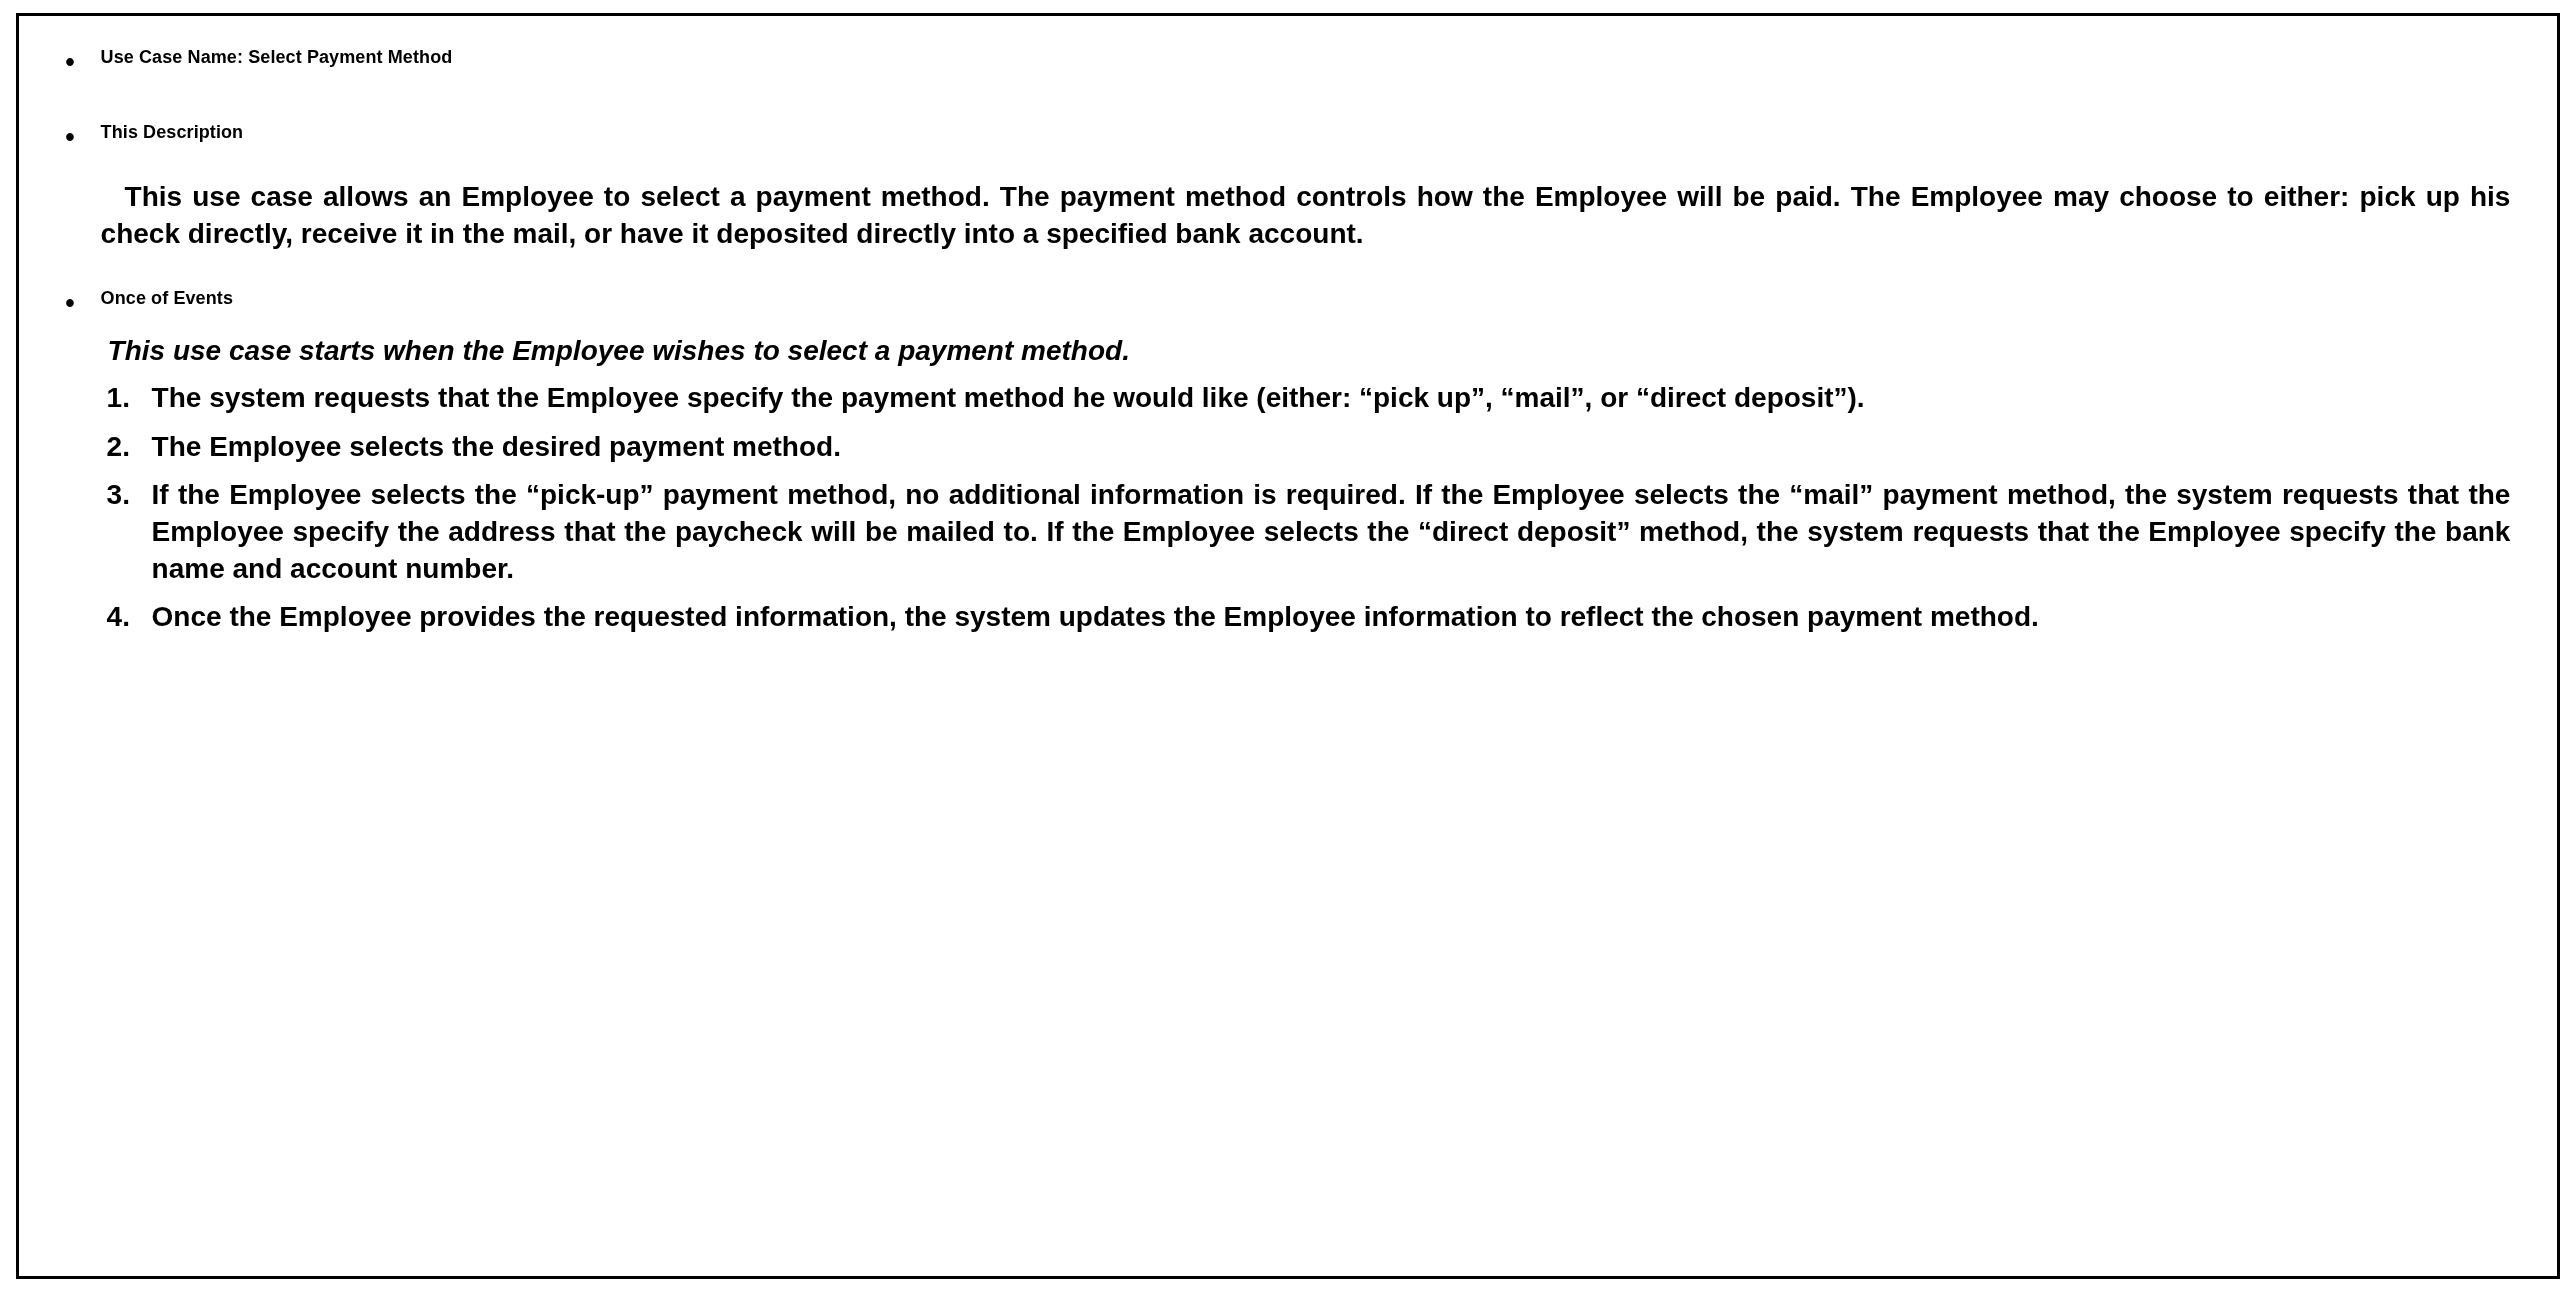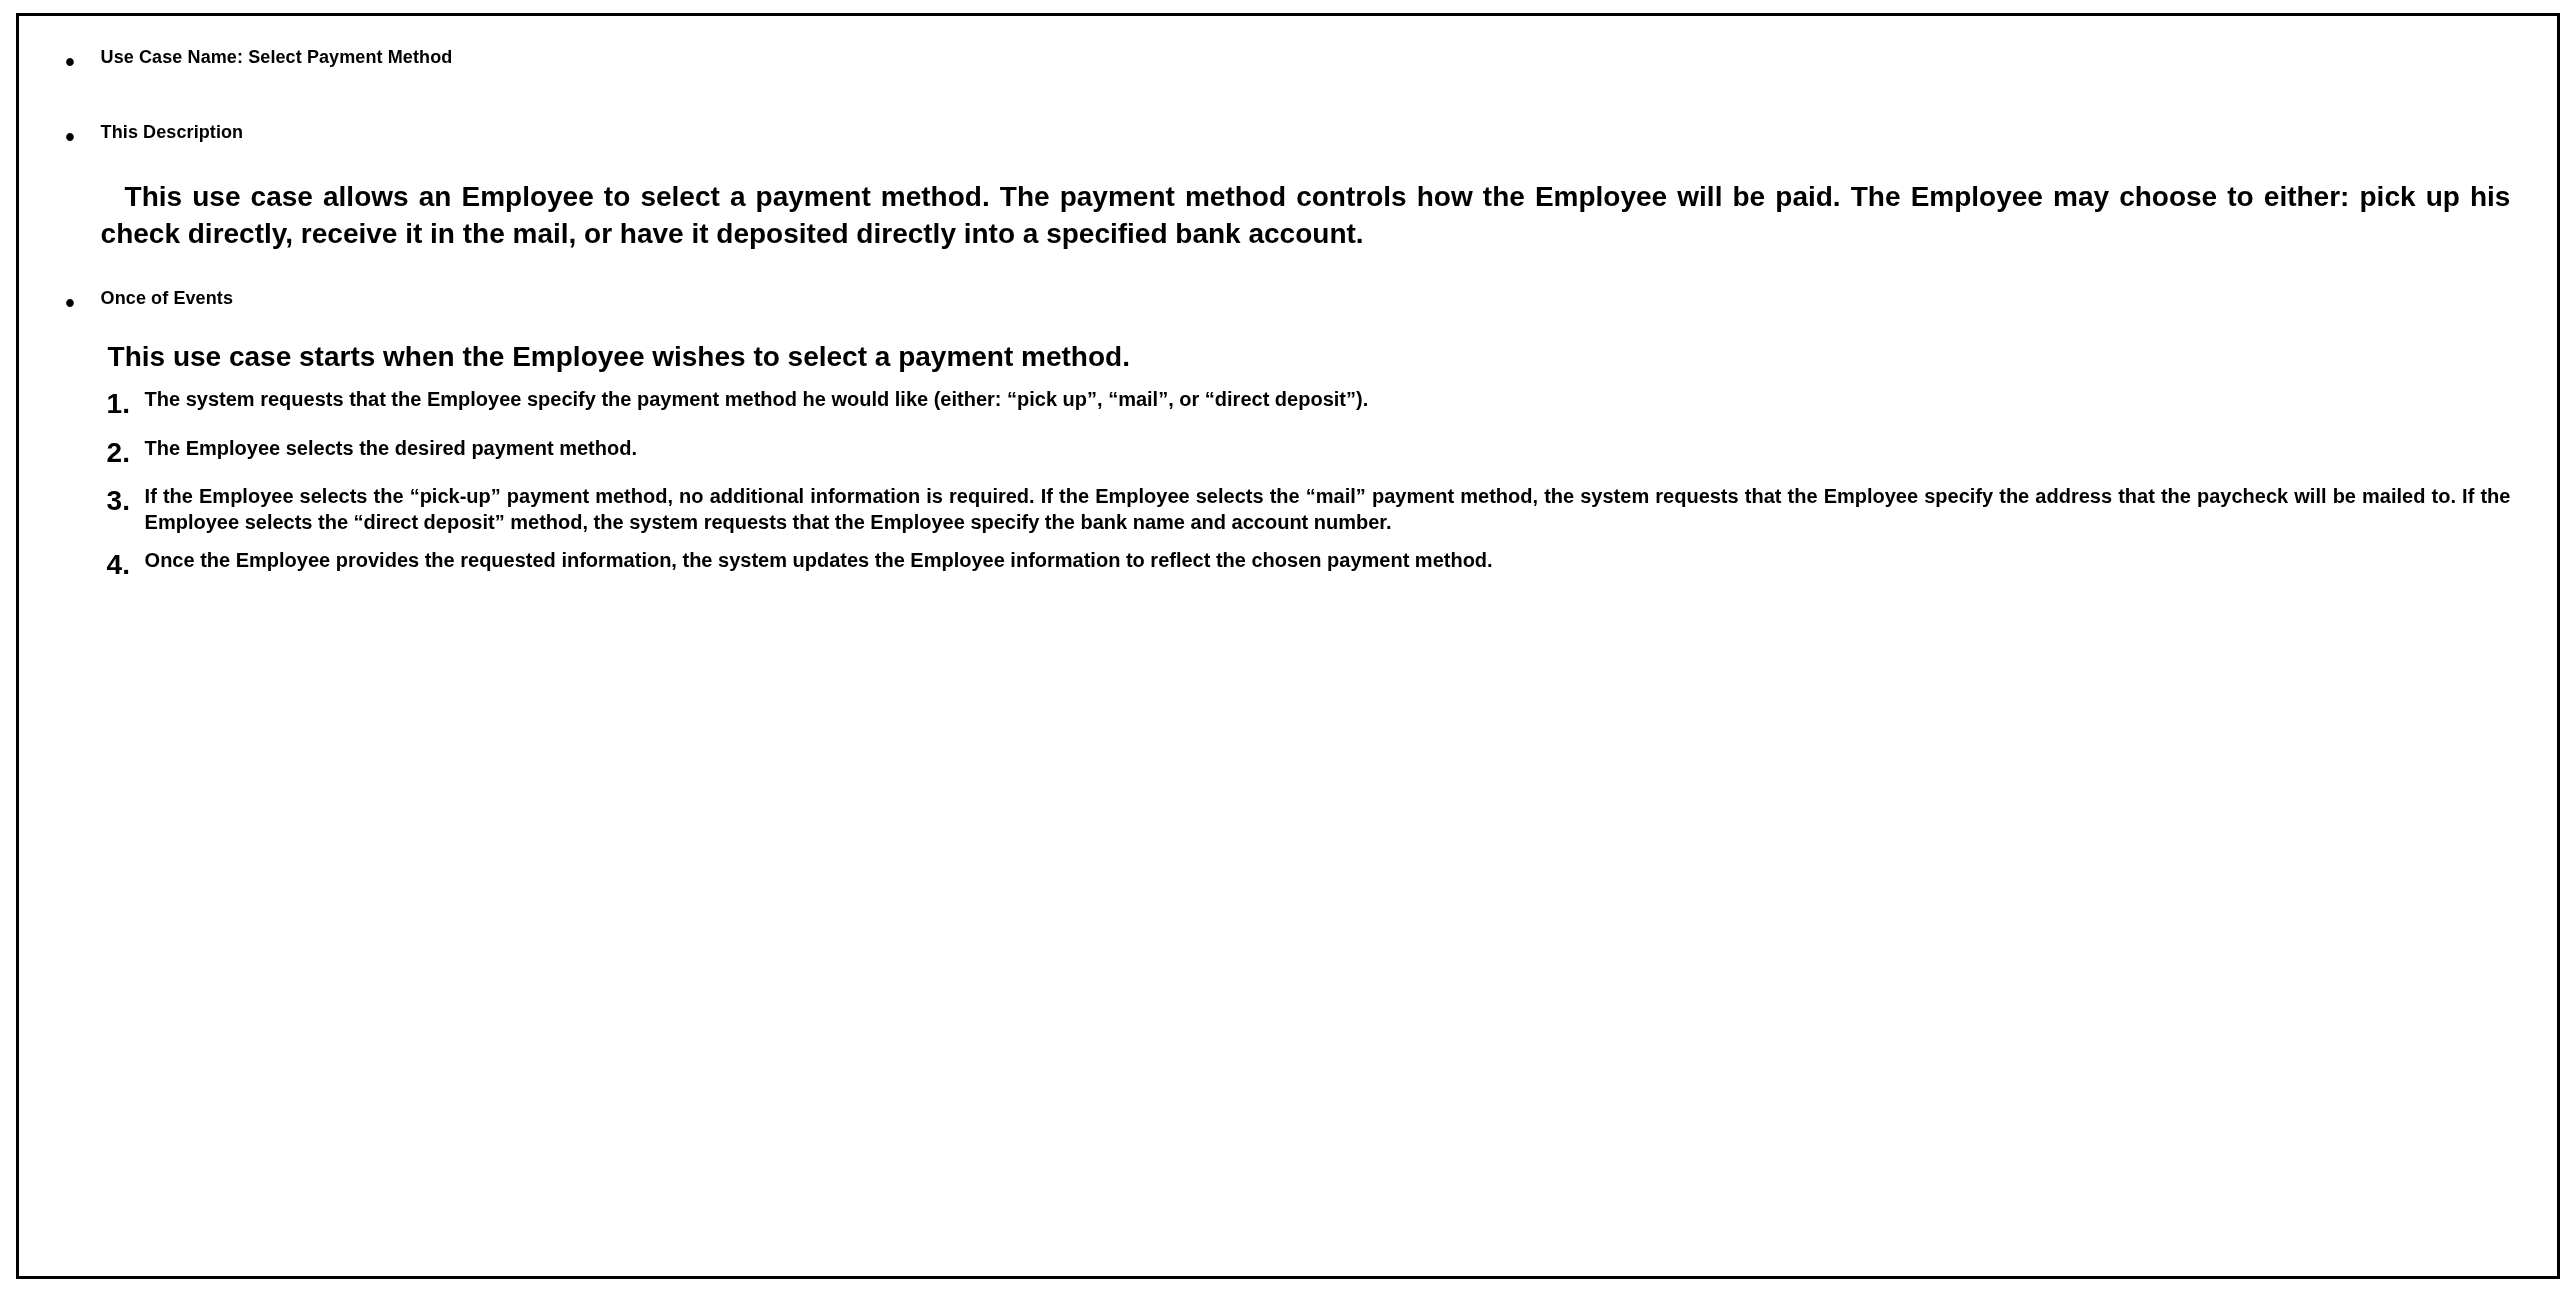--- a/index.html
+++ b/index.html
@@ -68,22 +68,23 @@
     margin-left: 55px;
     margin-top: 12.7px;
     text-decoration: underline;
     text-underline-offset: 4.2px;
     display: inline-block;
   }
   .plain-line {
     font-size: 28px;
     font-weight: 700;
     margin-left: 55px;
-    margin-top: 20px;
+    margin-top: 14px;
     line-height: 1.3;
+    font-style: italic;
   }
   ol.flow {
     list-style: none;
     margin: 10px 0 0 0;
     padding: 0;
   }
   ol.flow > li {
     display: flex;
     align-items: flex-start;
     margin-top: 11.3px;
@@ -92,27 +93,28 @@
     flex: 0 0 auto;
     width: 38px;
     font-size: 28px;
     font-weight: 700;
     line-height: 1.32;
     padding-left: 54px;
     box-sizing: content-box;
     text-align: left;
   }
   ol.flow > li .body {
-    font-size: 20px;
+    font-size: 28px;
     font-weight: 700;
     line-height: 1.32;
     text-align: justify;
     text-justify: inter-word;
     flex: 1 1 auto;
     padding-right: 7px;
+    margin-left: 7px;
   }
 </style>
 </head>
 <body>
 
 <div class="slide">
   <div class="frame">
 
     <div class="bullet-row">
       <span class="bullet-mark">•</span>

